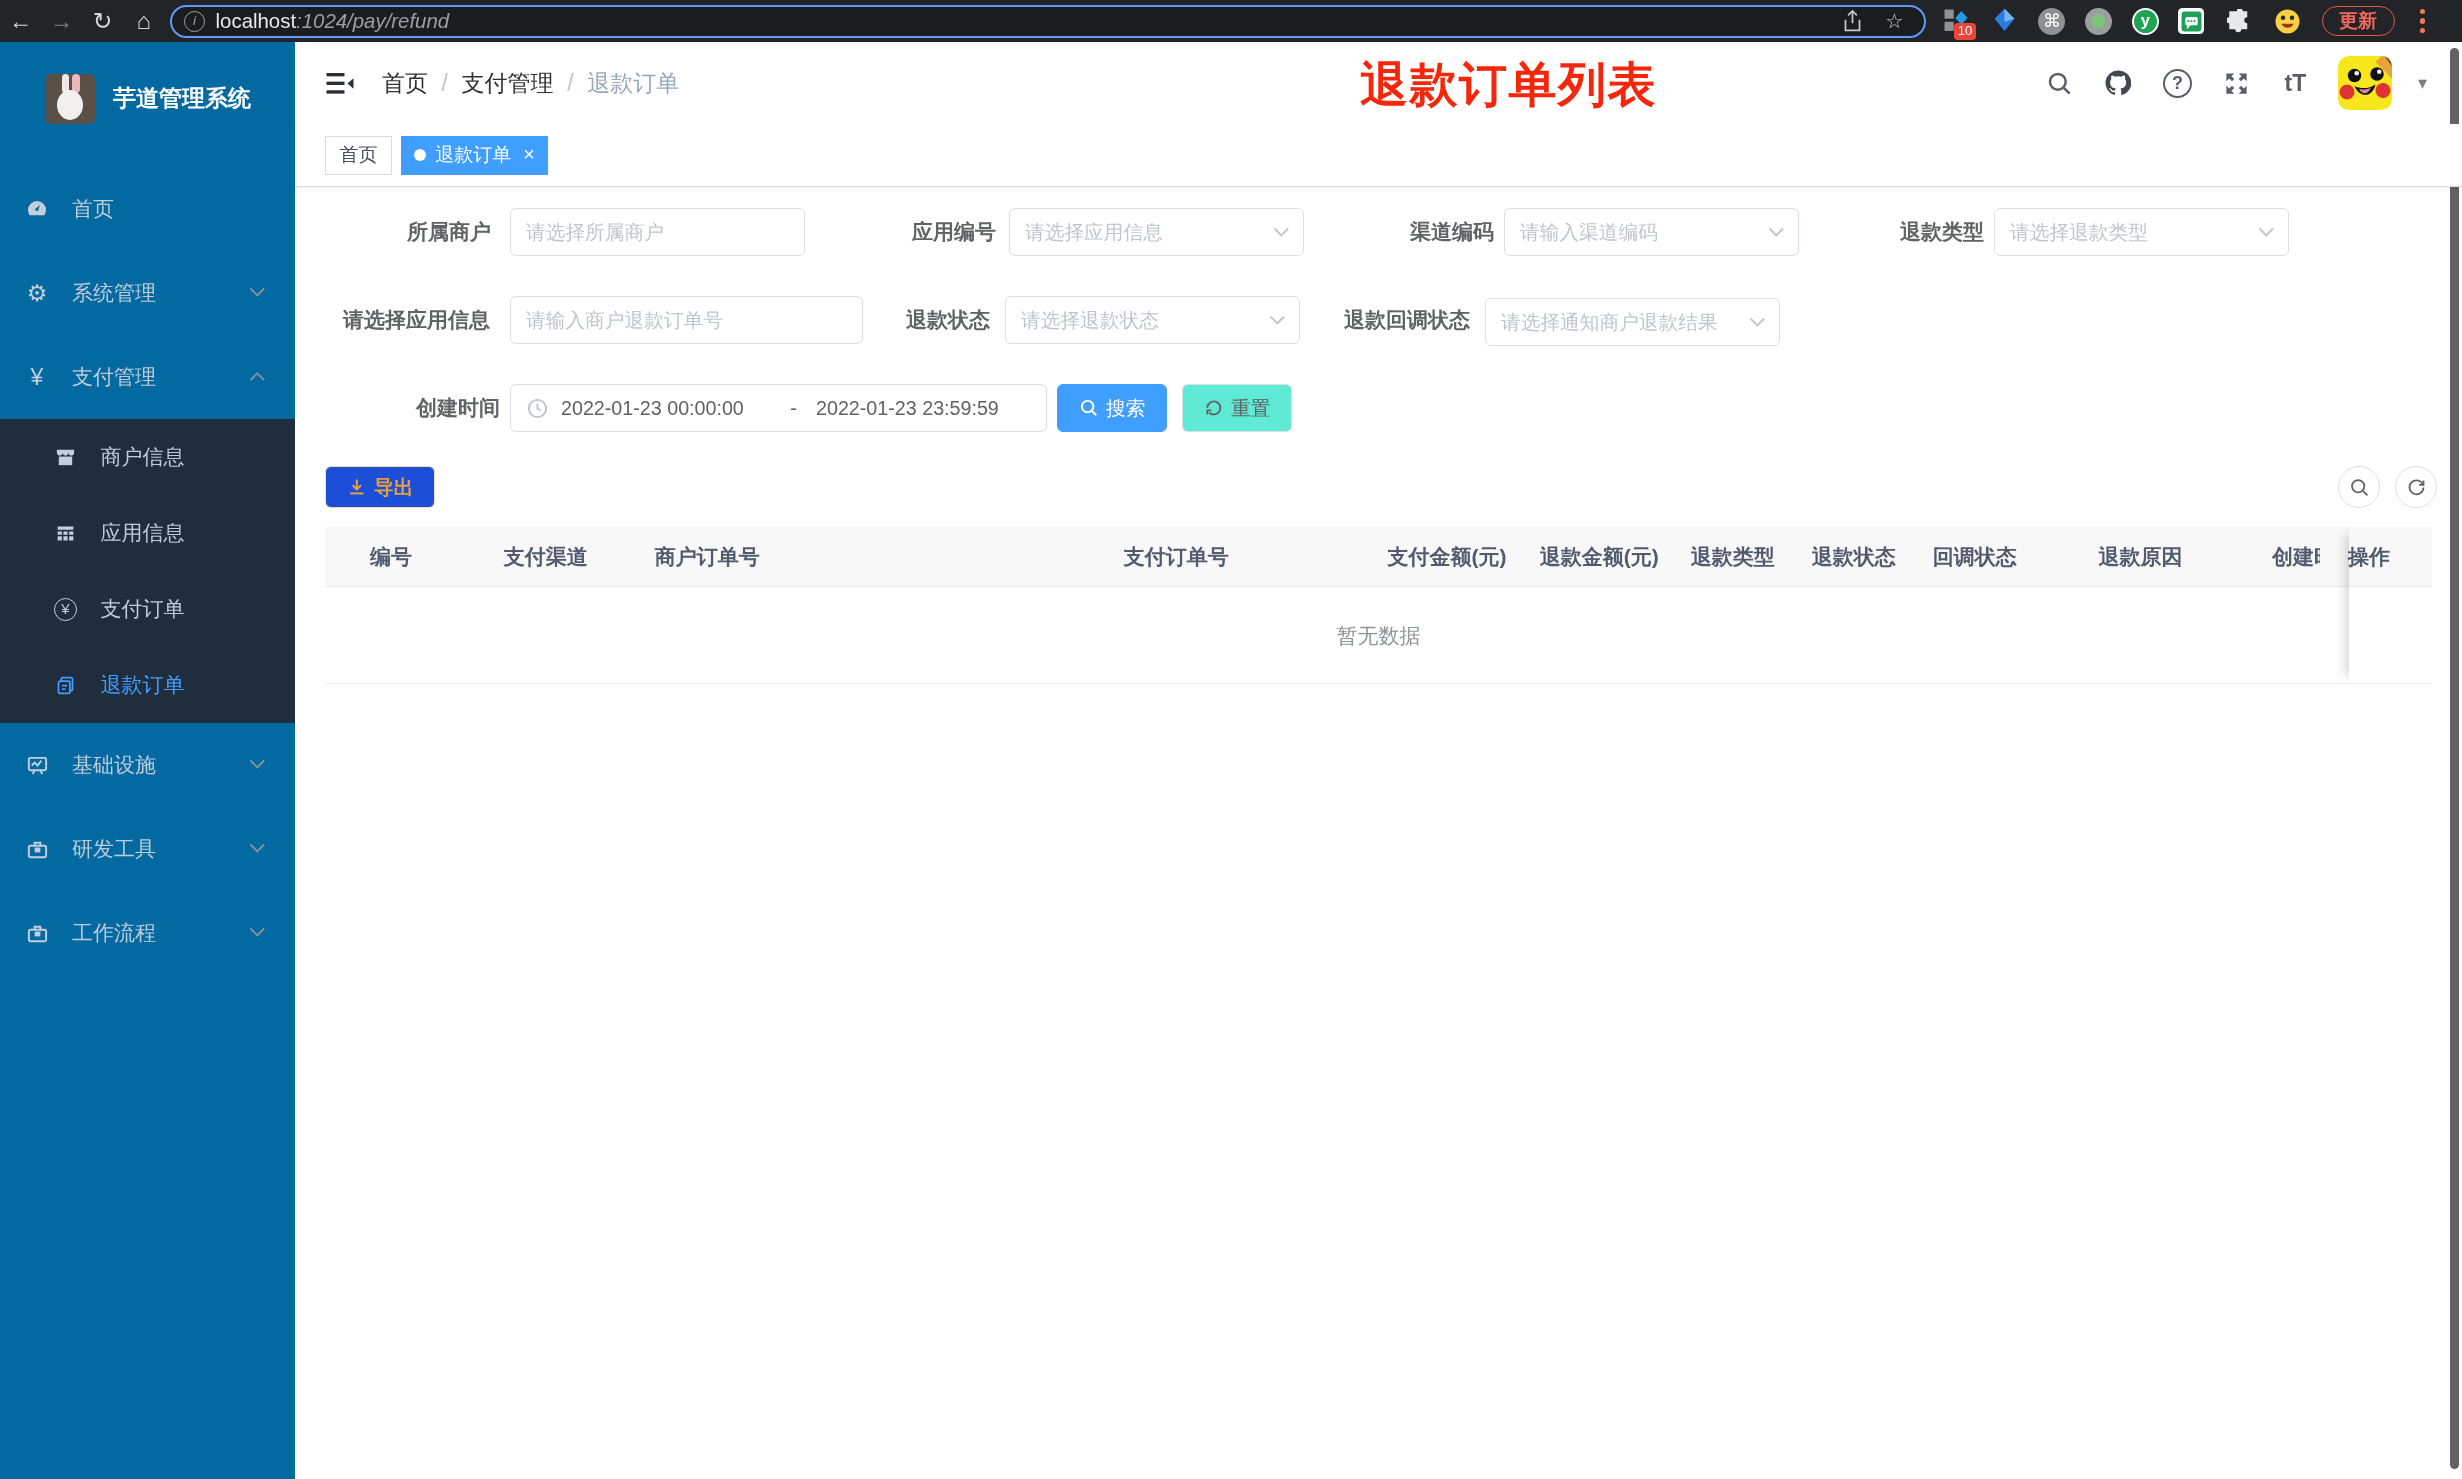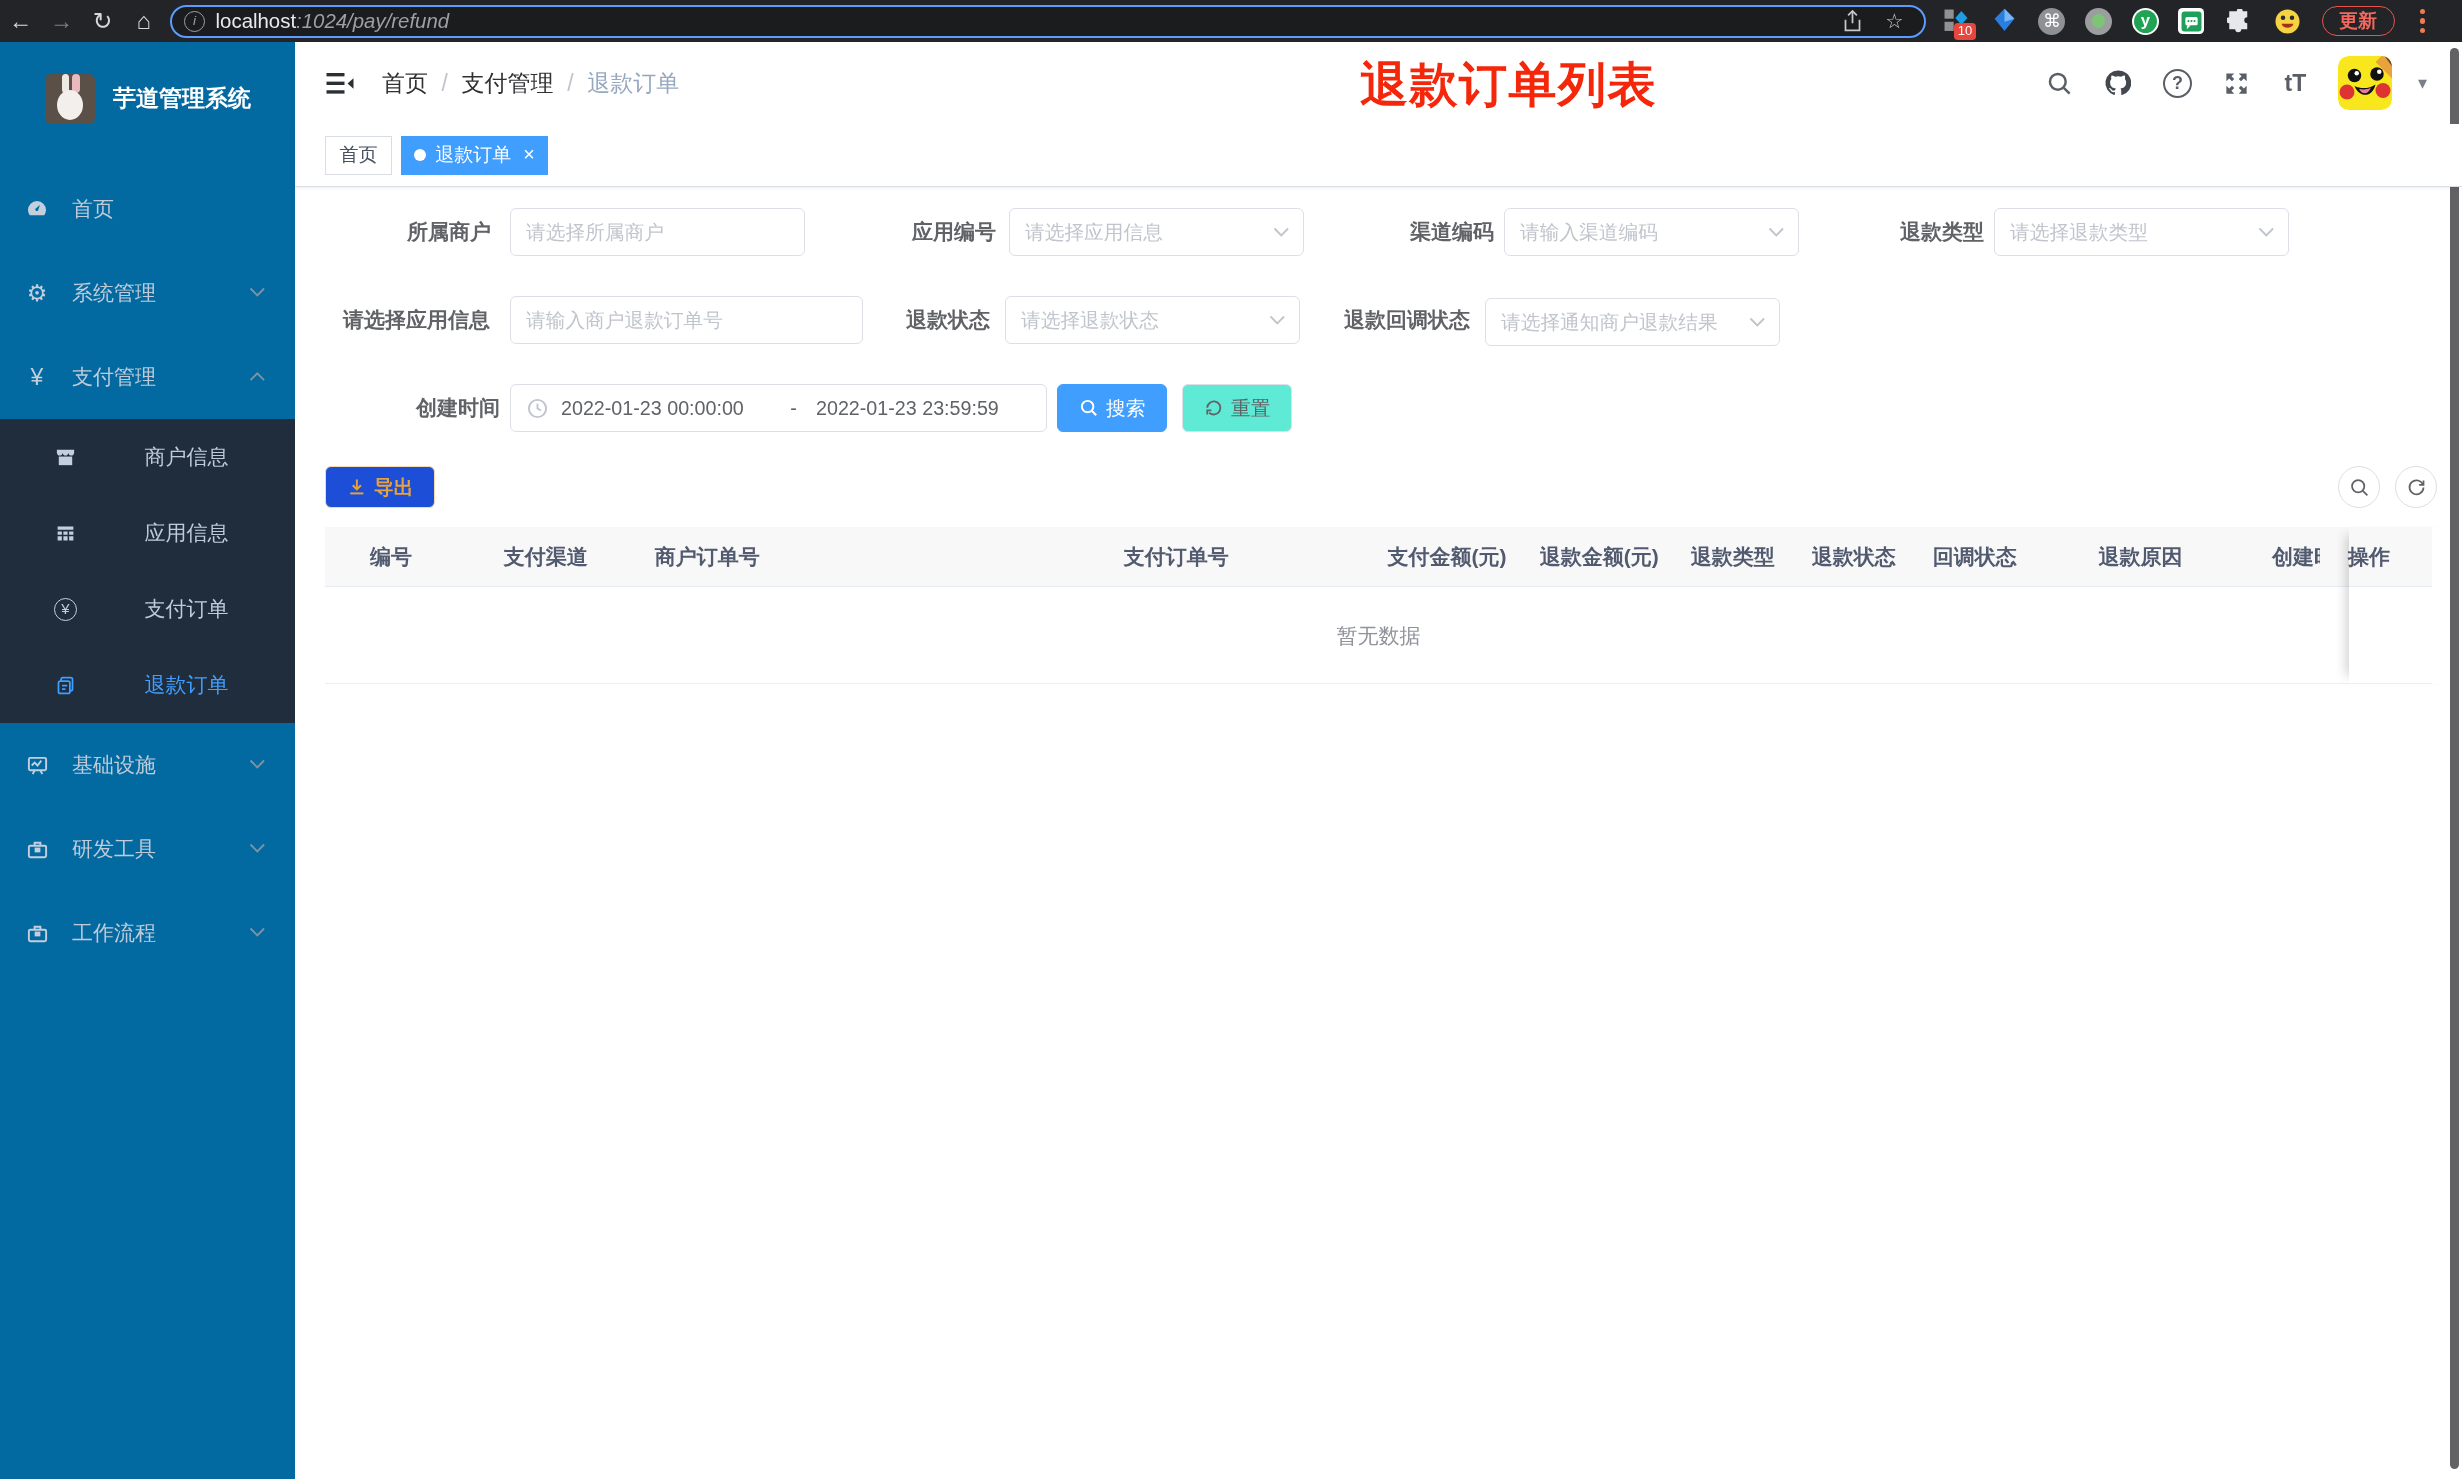--- a/index.html
+++ b/index.html
@@ -47,21 +47,21 @@
   .logo-title { margin-left:18px; color:#fff; font-size:23px; font-weight:700; white-space:nowrap; }
   .menu { position:absolute; top:125px; left:0; width:295px; }
   .mi { height:84px; display:flex; align-items:center; padding-left:24px; color:#bfcbd9;
     font-size:21px; cursor:pointer; position:relative; }
   .mi .ic { width:26px; height:26px; display:flex; align-items:center; justify-content:center;
     font-size:23px; color:#c3cfdd; flex:0 0 auto; }
   .mi .lbl { margin-left:22px; white-space:nowrap; }
   .mi .chev { position:absolute; right:29px; top:50%; margin-top:-6px; }
   .submenu { background:#1f2d3d; }
   .si { height:76px; display:flex; align-items:center; padding-left:54px; color:#bfcbd9;
-    font-size:21px; cursor:pointer;gap:44px; }
+    font-size:21px; cursor:pointer; }
   .si .ic { width:23px; height:23px; display:flex; align-items:center; justify-content:center; color:#c3cfdd; flex:0 0 auto; }
   .si .lbl { margin-left:23.4px; white-space:nowrap; }
   .si.active { color:#409eff; }
   .si.active .ic { color:#409eff; }
   .ring-yen { width:23px; height:23px; border:1.5px solid currentColor; border-radius:50%;
     font-size:15px; line-height:19.7px; text-align:center; }
 
   .main { flex:1 1 auto; display:flex; flex-direction:column; position:relative; background:#fff; }
 
   

